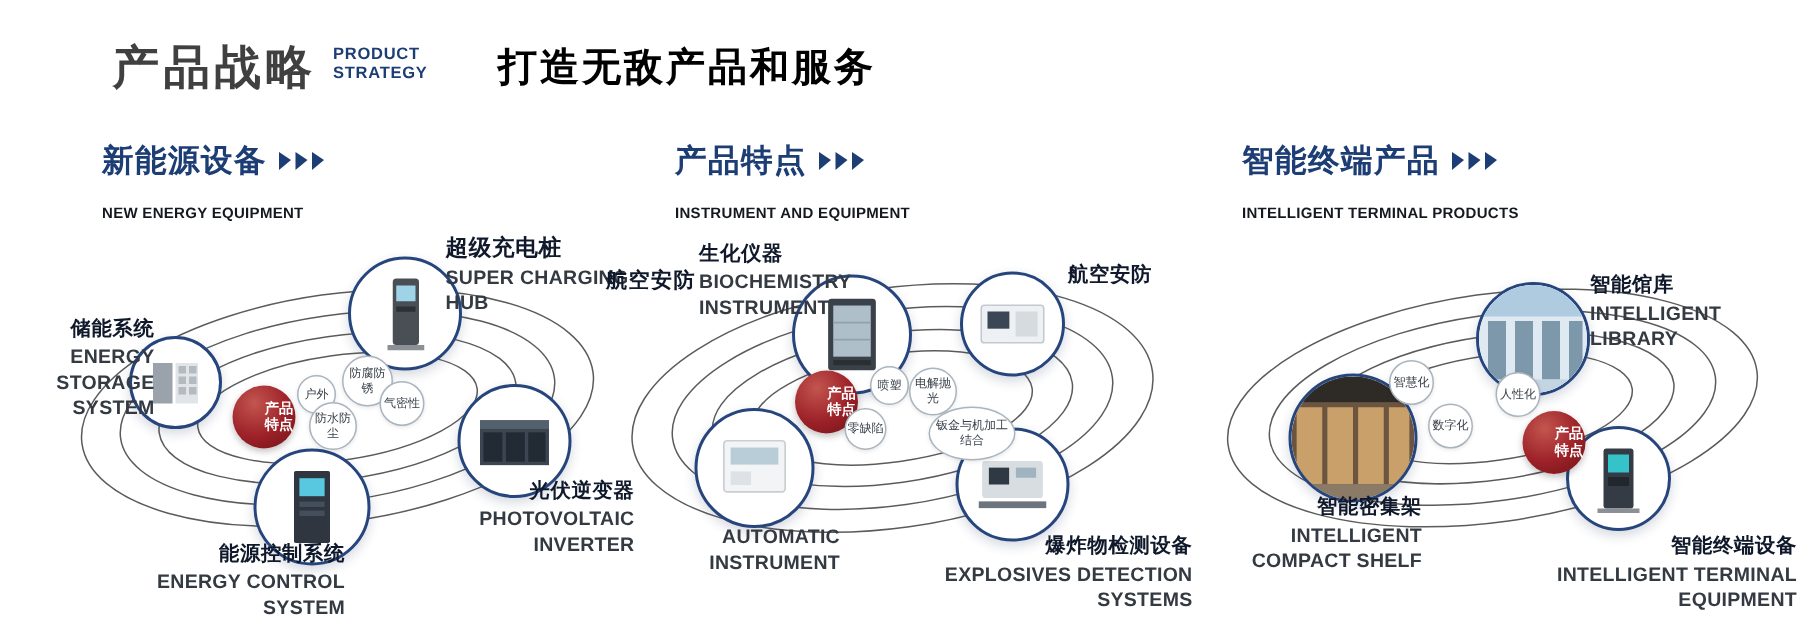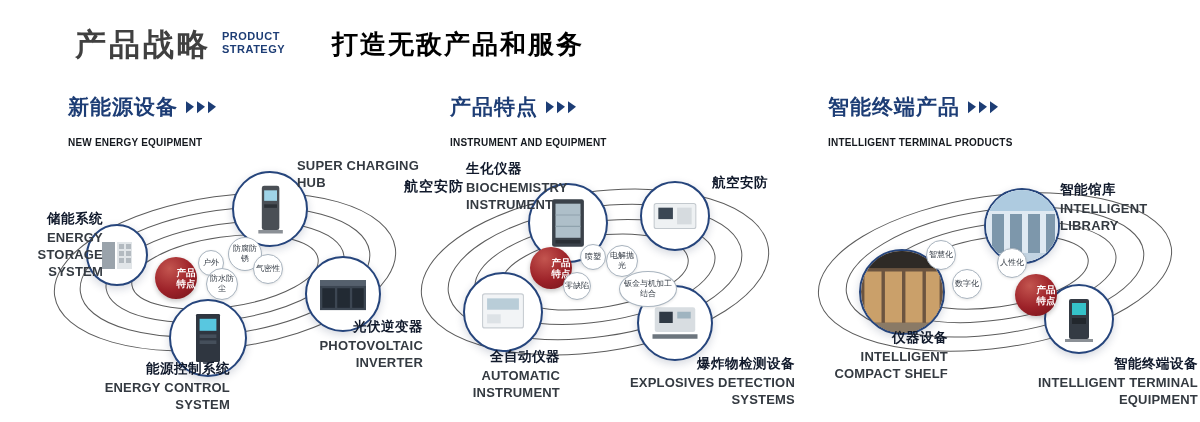--- a/index.html
+++ b/index.html
@@ -150,20 +150,21 @@
   <div class="bubble" style="left:173px;top:100px;width:26px;height:26px">户外</div>
   <div class="bubble" style="left:203px;top:87px;width:34px;height:34px">防腐防锈</div>
   <div class="bubble" style="left:228px;top:104px;width:30px;height:30px">气密性</div>
   <div class="bubble" style="left:181px;top:118px;width:32px;height:32px">防水防尘</div>
 
   <div class="plabel ta-c" style="left:-2px;top:60px;width:80px">
     <div class="cn">储能系统</div>
     <div class="en">ENERGY STORAGE SYSTEM</div>
   </div>
   <div class="plabel ta-l" style="left:272px;top:6px;width:150px">
+    <div class="cn big">超级充电桩</div>
     <div class="en">SUPER CHARGING HUB</div>
   </div>
   <div class="plabel ta-c" style="left:258px;top:168px;width:140px">
     <div class="cn">光伏逆变器</div>
     <div class="en">PHOTOVOLTAIC INVERTER</div>
   </div>
   <div class="plabel ta-c" style="left:45px;top:210px;width:160px">
     <div class="cn">能源控制系统</div>
     <div class="en">ENERGY CONTROL SYSTEM</div>
   </div>
@@ -223,21 +224,20 @@
   <div class="bubble" style="left:219px;top:121px;width:58px;height:36px">钣金与机加工结合</div>
 
   <div class="plabel ta-l" style="left:66px;top:10px;width:120px">
     <div class="cn">生化仪器</div>
     <div class="en">BIOCHEMISTRY INSTRUMENT</div>
   </div>
   <div class="plabel ta-l" style="left:312px;top:24px;width:92px">
     <div class="cn">航空安防</div>
   </div>
   <div class="plabel ta-c" style="left:10px;top:198px;width:150px">
-    <div class="cn">全自动仪器</div>
     <div class="en">AUTOMATIC INSTRUMENT</div>
   </div>
   <div class="plabel ta-c" style="left:195px;top:205px;width:200px">
     <div class="cn">爆炸物检测设备</div>
     <div class="en">EXPLOSIVES DETECTION SYSTEMS</div>
   </div>
 </div>
 
 <div class="diagram" style="left:808px;top:155px;width:392px;height:255px">
   <svg class="orbits" width="392" height="255" viewBox="0 0 392 255">
@@ -290,20 +290,20 @@
 
   <div class="bubble" style="left:118px;top:85px;width:30px;height:30px">智慧化</div>
   <div class="bubble" style="left:189px;top:93px;width:30px;height:30px">人性化</div>
   <div class="bubble" style="left:144px;top:114px;width:30px;height:30px">数字化</div>
 
   <div class="plabel ta-l" style="left:252px;top:26px;width:130px">
     <div class="cn">智能馆库</div>
     <div class="en">INTELLIGENT LIBRARY</div>
   </div>
   <div class="plabel ta-c" style="left:10px;top:174px;width:130px">
-    <div class="cn">仪器设备</div>
+    <div class="cn">智能密集架</div>
     <div class="en">INTELLIGENT COMPACT SHELF</div>
   </div>
   <div class="plabel ta-c" style="left:190px;top:200px;width:200px">
     <div class="cn">智能终端设备</div>
     <div class="en">INTELLIGENT TERMINAL EQUIPMENT</div>
   </div>
 </div>
 
 </body></html>

